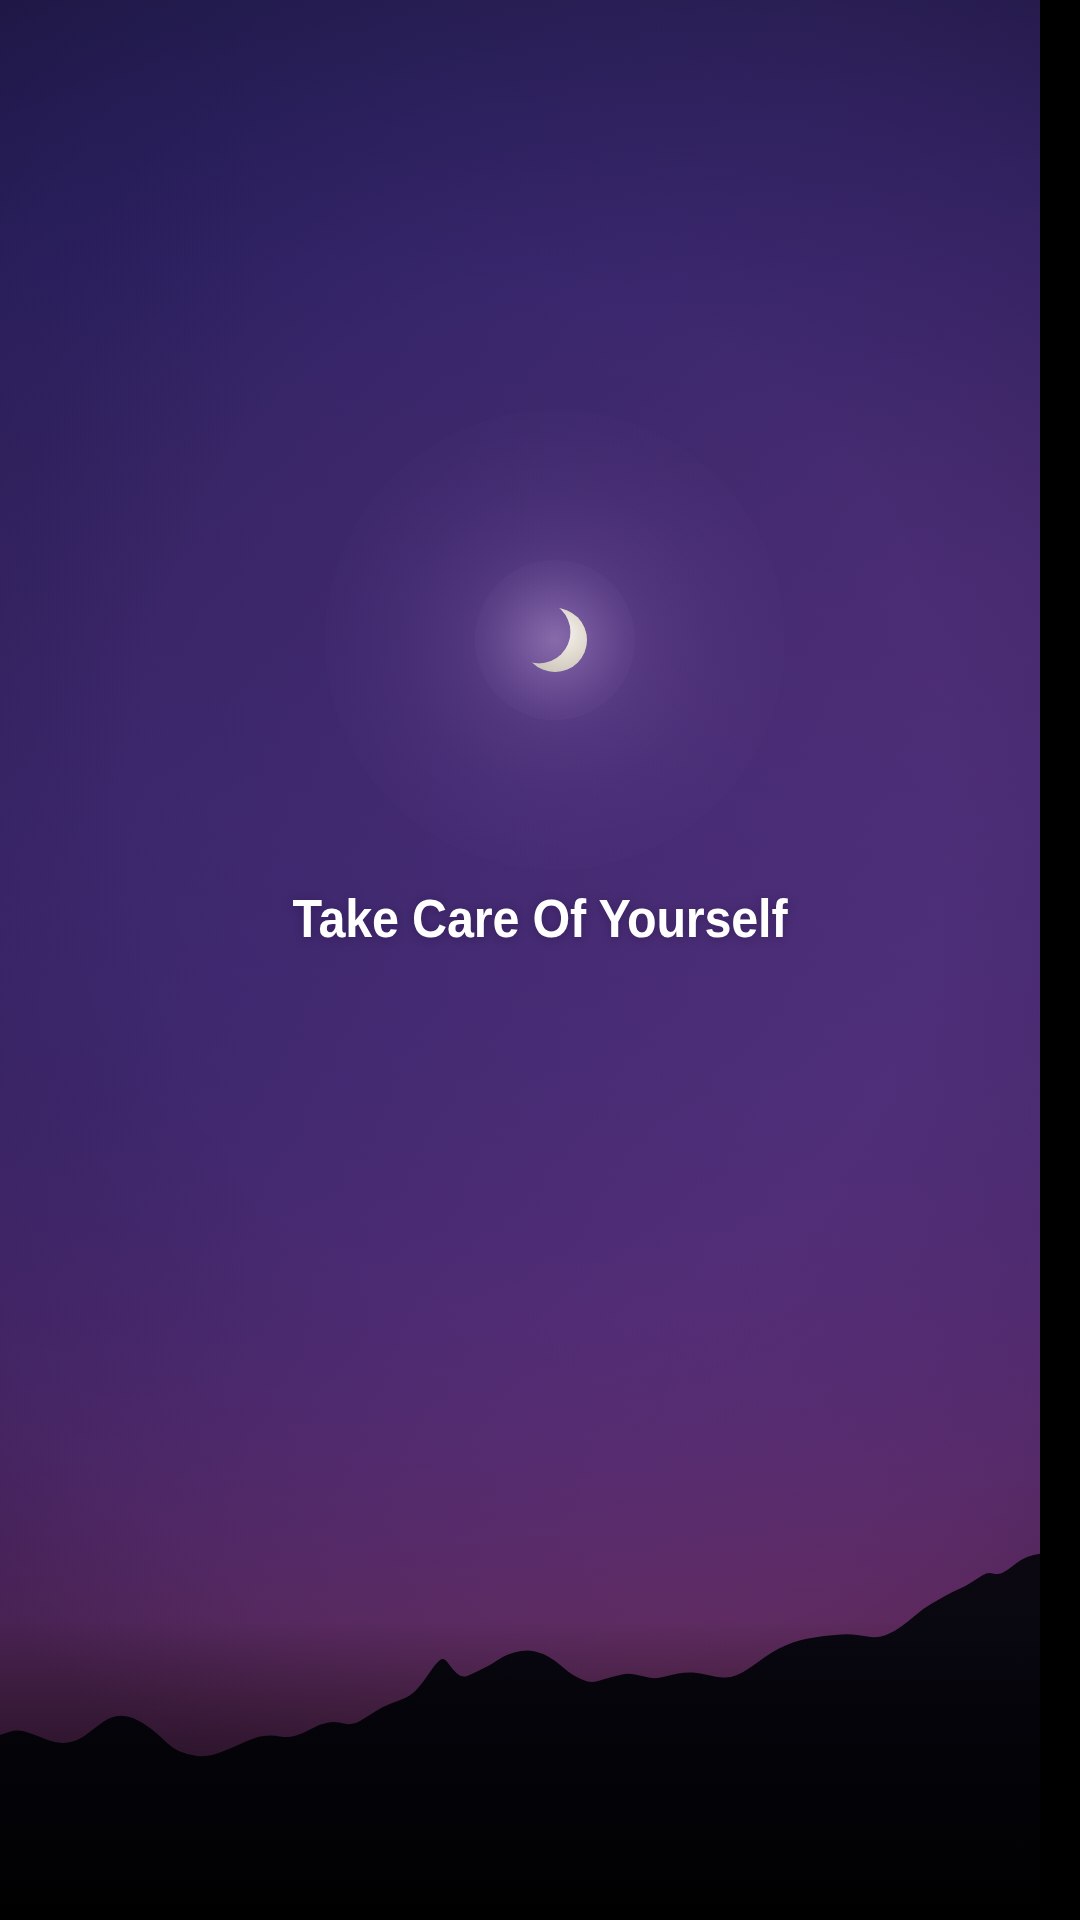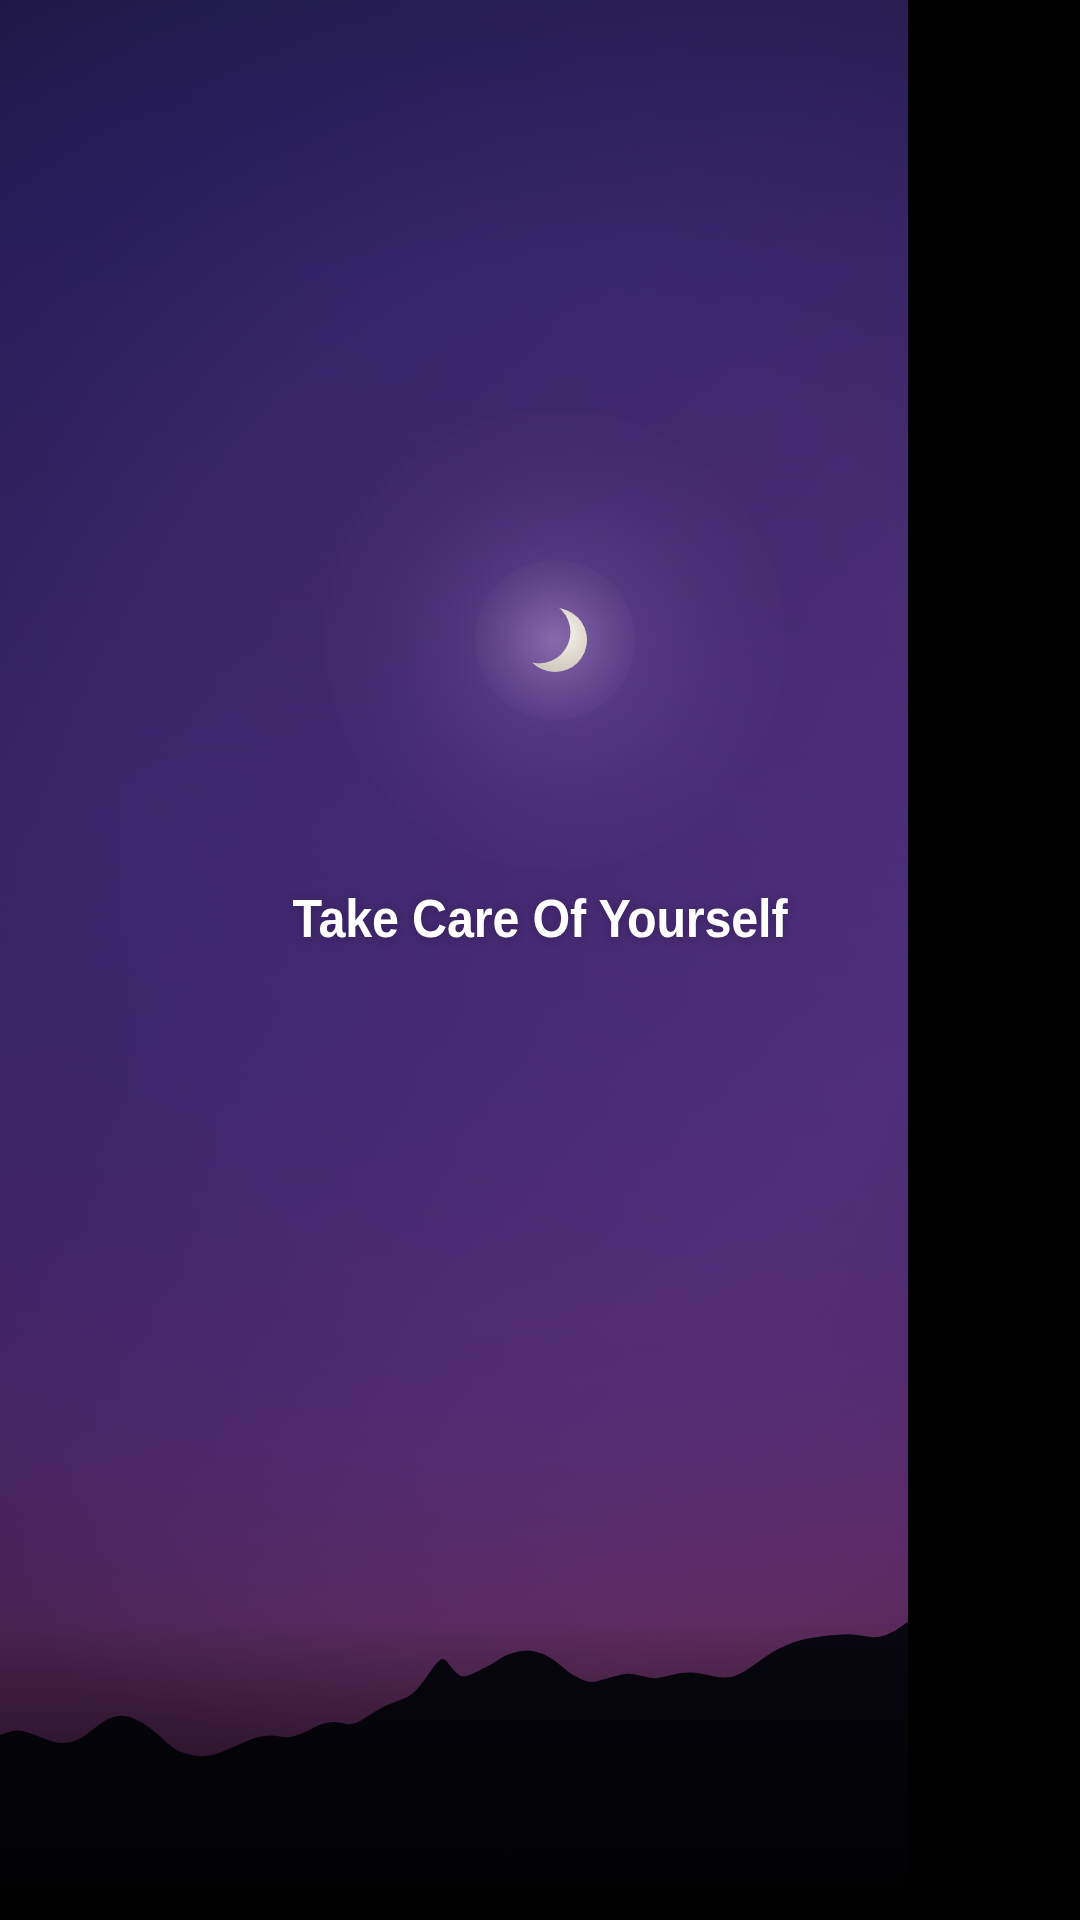--- a/index.html
+++ b/index.html
@@ -7,21 +7,21 @@
     margin: 0;
     padding: 0;
     background: #000;
   }
   body {
     font-family: "Liberation Sans", sans-serif;
   }
 
   #wallpaper {
     position: relative;
-    width: 908px;
+    width: 1040px;
     height: 1920px;
     overflow: hidden;
     background: #2a2160;
     text-decoration: underline;
   }
 
   
   .sky {
     position: absolute;
     left: 0; top: 0;

